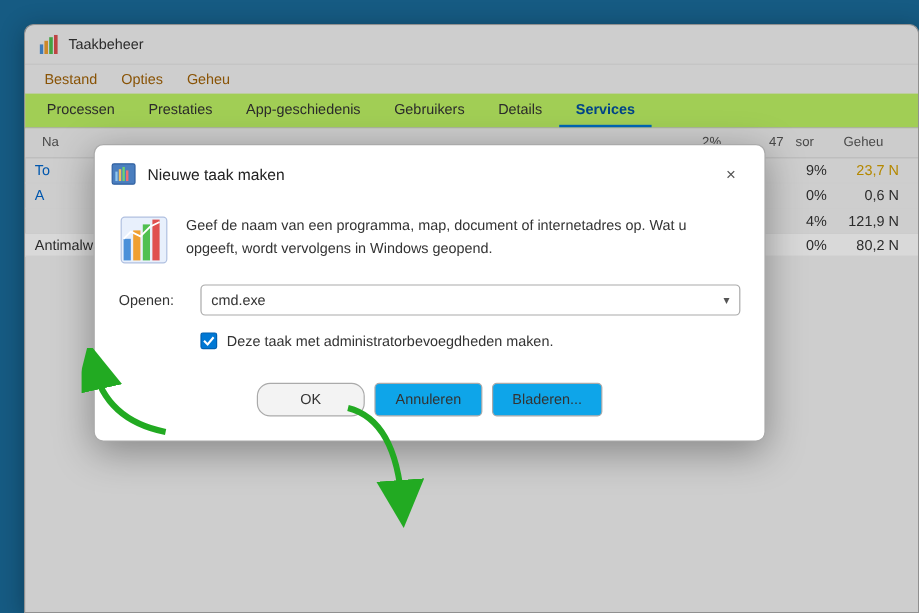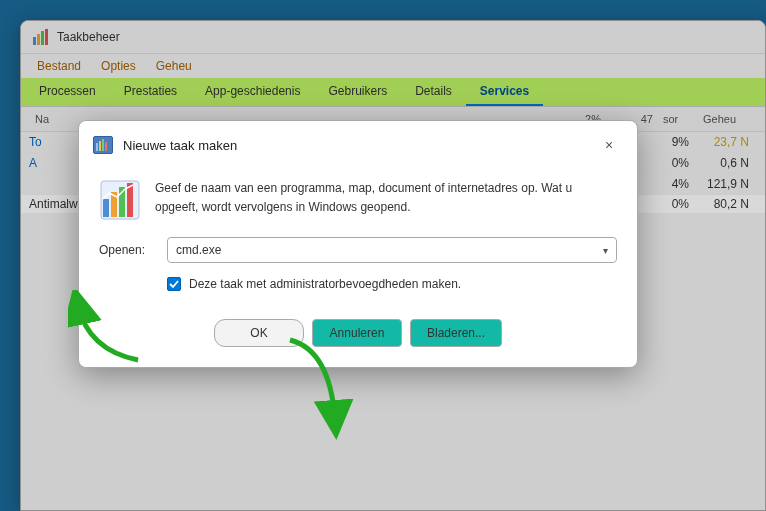--- a/index.html
+++ b/index.html
@@ -288,21 +288,21 @@
       gap: 8px;
       padding: 0 0 4px 0;
     }
 
     .dialog-btn {
       min-width: 90px;
       height: 28px;
       padding: 0 16px;
       border: 1px solid #aaa;
       border-radius: 4px;
-      background: #14b8a6;
+      background: #0ea5e9;
       font-size: 12px;
       color: #333;
       cursor: pointer;
       display: flex;
       align-items: center;
       justify-content: center;
     }
 
     .dialog-btn.primary {
       background: #f3f3f3;

